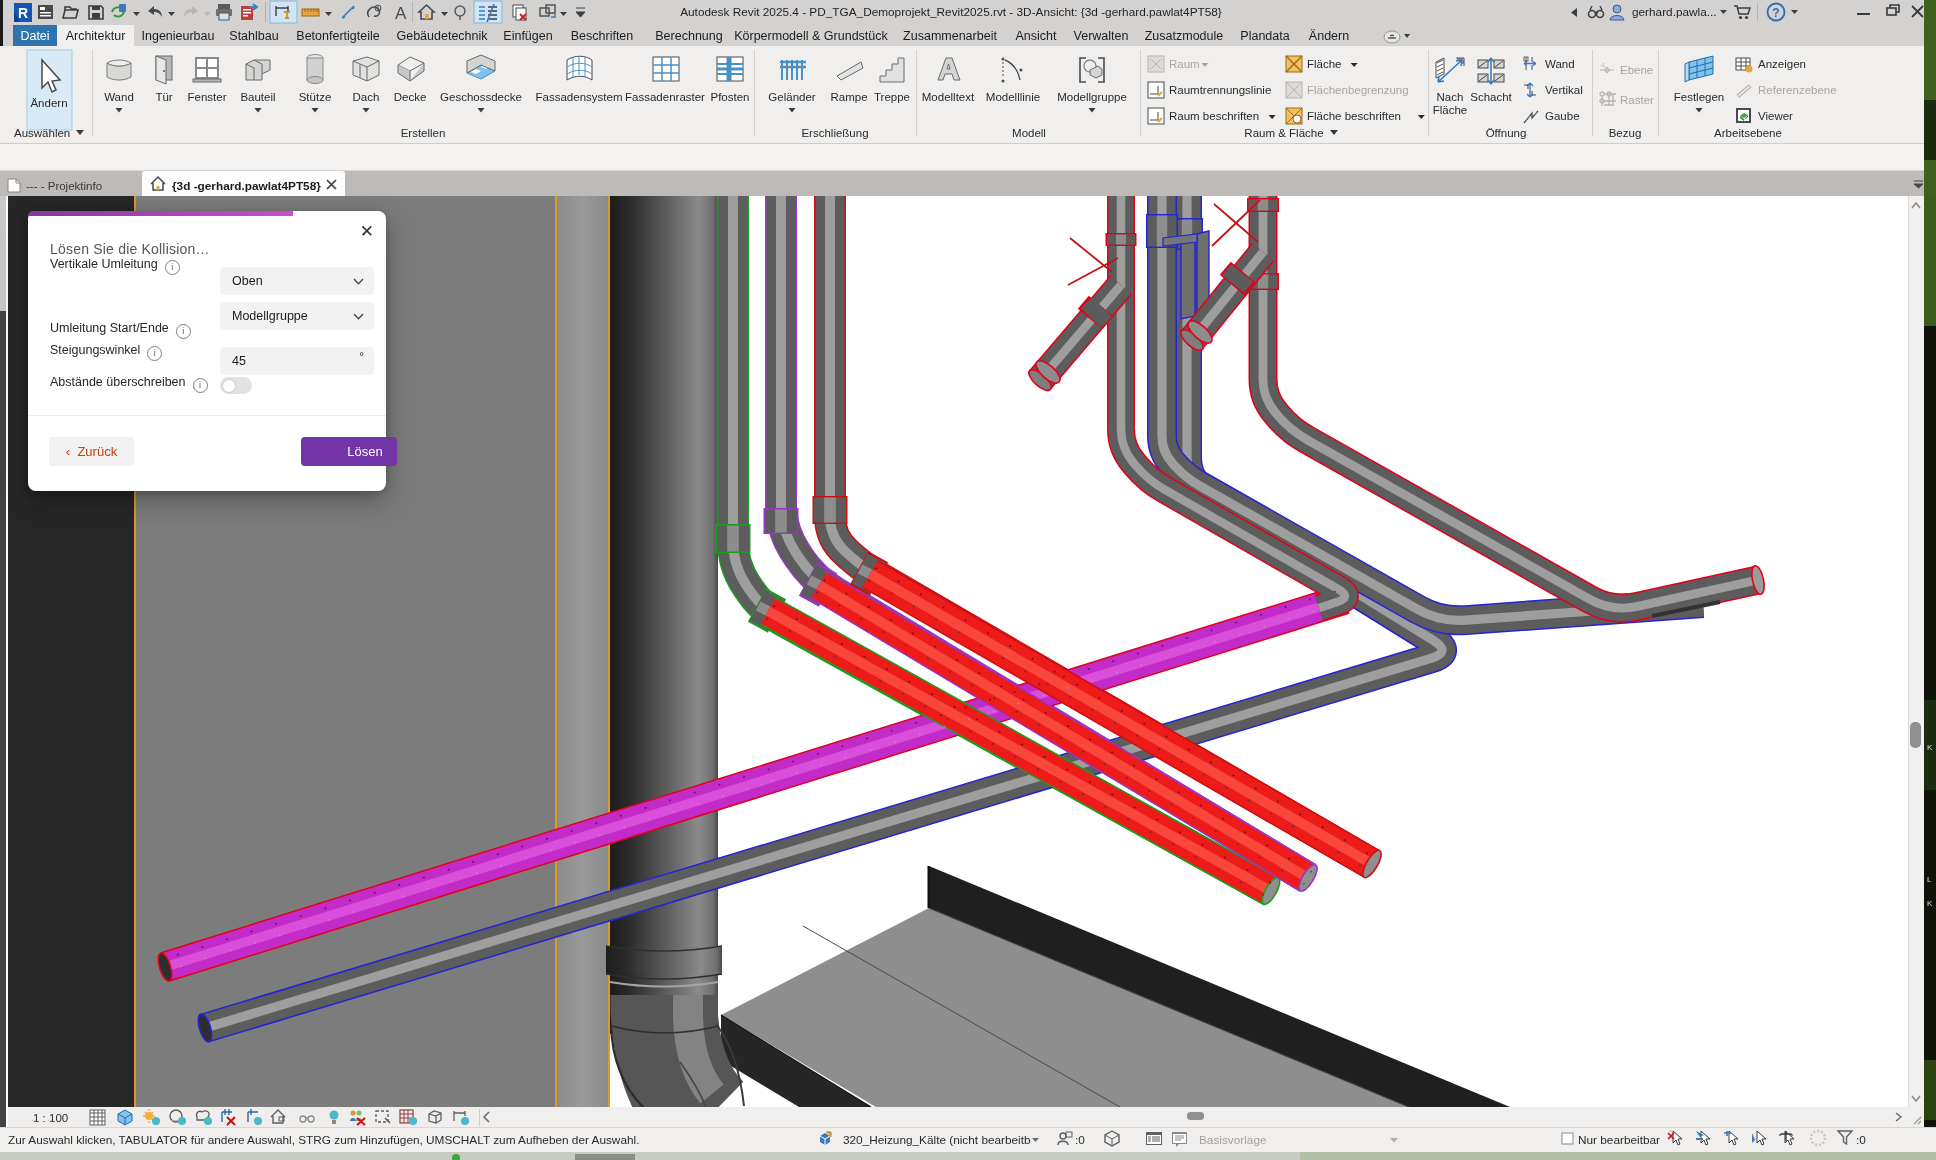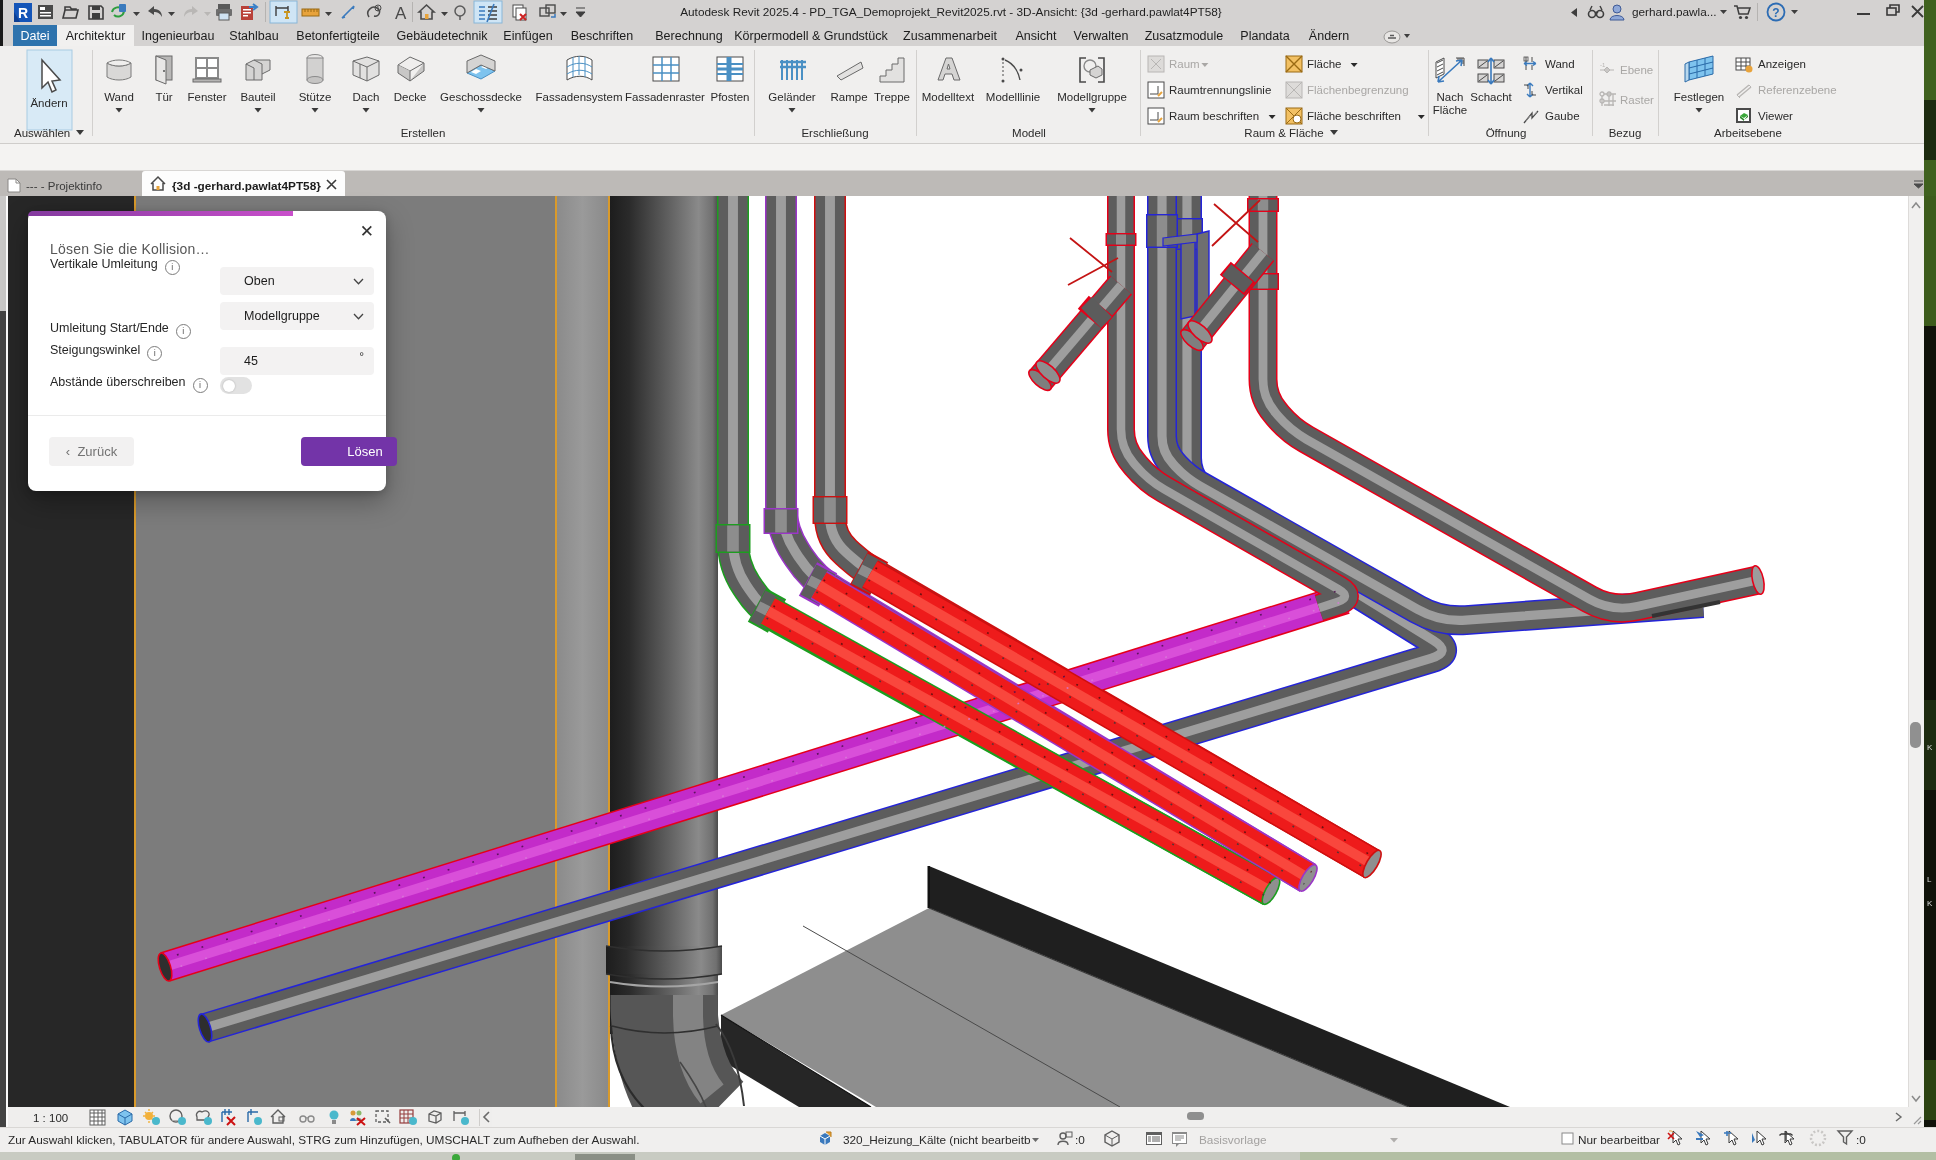--- a/index.html
+++ b/index.html
@@ -5,24 +5,24 @@
 svg{position:absolute;display:block;}
 svg text{font-family:"Liberation Sans",sans-serif;}
 #dlg{position:absolute;left:28px;top:211px;width:358px;height:280px;background:#fff;border-radius:8px;box-shadow:0 10px 28px rgba(0,0,0,.30),0 2px 8px rgba(0,0,0,.18);}
 #dlg .bar{position:absolute;left:0;top:0;width:265px;height:5px;background:linear-gradient(90deg,#833a9e,#c94fcb);border-top-left-radius:8px;}
 #dlg h1{position:absolute;left:22px;top:30px;margin:0;font-size:14px;font-weight:400;color:#575757;letter-spacing:.2px;}
 #dlg .x{position:absolute;right:12px;top:10px;font-size:17px;color:#333;font-weight:400;}
 .row{position:absolute;left:22px;font-size:12.5px;color:#262626;}
 .inf{display:inline-block;width:13px;height:13px;border:1px solid #7c7c7c;border-radius:50%;font-size:9px;color:#5a5a5a;text-align:center;line-height:13px;margin-left:7px;vertical-align:-2px;}
 .ctl{position:absolute;left:192px;width:154px;height:28px;background:#f3f2f2;border-radius:4px;font-size:12.5px;color:#1c1c1c;line-height:28px;}
 .ctl .cv{position:absolute;right:10px;top:11px;width:11px;height:7px;}
-.ctl span.lab{margin-left:24px;}
+.ctl span.lab{margin-left:12px;}
 #dlg .sep{position:absolute;left:0;top:204px;width:358px;height:1px;background:#ebebeb;}
 .btn{position:absolute;top:226px;height:29px;border-radius:4px;font-size:13px;line-height:29px;text-align:center;}
-#bback{left:21px;width:85px;background:#f2f1f1;color:#737373;}
+#bback{left:21px;width:85px;background:#f2f1f1;color:#c2410c;}
 #bsolve{left:273px;width:64px;background:#7334a8;color:#fff;padding-left:32px;}
 .tgl{position:absolute;left:192px;top:166px;width:32px;height:17px;background:#e2e2e2;border-radius:9px;}
 .tgl i{position:absolute;left:2.5px;top:2.5px;width:12px;height:12px;background:#fff;border-radius:50%;box-shadow:0 0 2px rgba(0,0,0,.25);}
 </style></head><body>
 
 <svg id="chrome" style="left:0;top:0" width="1936" height="196" viewBox="0 0 1936 196">
 <rect x="0" y="0" width="1936" height="46" fill="#d4d2d1"></rect>
 <rect x="0" y="0" width="3" height="196" fill="#1a1a1a"></rect>
 <rect x="0" y="46" width="1936" height="97" fill="#f0efee"></rect>
 <rect x="0" y="143" width="1936" height="1" fill="#cfcdcb"></rect>

